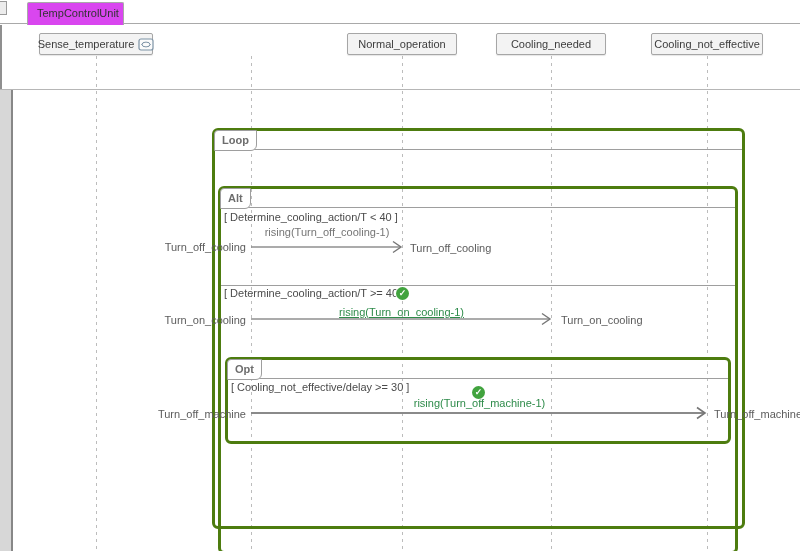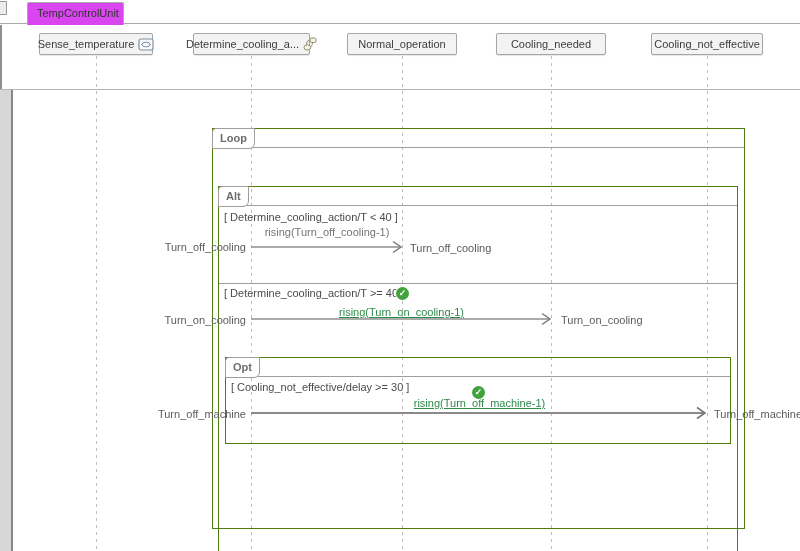--- a/index.html
+++ b/index.html
@@ -26,21 +26,21 @@
            font-size:11px; color:#3d3d3d; padding:0 4px; white-space:nowrap; }
   .llbox svg { flex:0 0 auto; }
   
   .lifeline { position:absolute; top:56px; height:493px; width:1px; z-index:1;
               background:repeating-linear-gradient(to bottom,#bcbcbc 0 3px,transparent 3px 7px); }
   
   .hsep { position:absolute; left:0; top:89px; width:800px; height:1px; background:#b6b6b6; z-index:25; }
   .gutter { position:absolute; left:0; top:90px; width:13px; height:461px;
             background:#d7d7d7; border-right:2px solid #878787; z-index:26; }
   
-  .frame { position:absolute; border:1px solid #4d7c0f; border-radius:0; z-index:2; }
+  .frame { position:absolute; border:3px solid #4d7c0f; border-radius:6px; z-index:2; }
   .frame-band { height:19px; border-bottom:1px solid #9e9e9e; }
   .frame-label { position:absolute; top:-1px; left:-1px; height:21px; padding:0 7px;
                  background:#fff; border:1px solid #9e9e9e; border-radius:4px 1px 6px 1px;
                  font-size:11px; font-weight:bold; color:#6d6d6d; line-height:19px; z-index:3; }
   .alt-sep { position:absolute; left:0; width:100%; height:1px; background:#9e9e9e; }
   .guard { position:absolute; z-index:4; font-size:11px; color:#4b4b4b; white-space:nowrap; }
   
   .msg-svg { position:absolute; z-index:5; overflow:visible; }
   .msg-label { position:absolute; z-index:6; font-size:11px; text-align:center; white-space:nowrap; }
   .msg-label.gray  { color:#757575; }
@@ -68,29 +68,20 @@
   <div class="lifeline" style="left:402px;"></div>
   <div class="lifeline" style="left:551px;"></div>
   <div class="lifeline" style="left:707px;"></div>
 
   <div class="llbox" style="left:39px;width:114px;">
     <span>Sense_temperature</span>
     <svg width="16" height="13" viewBox="0 0 16 13">
       <rect x="1" y="1" width="14" height="11" rx="2" fill="#fbfbfb" stroke="#7d93a6" stroke-width="1.2"></rect>
       <ellipse cx="8" cy="6.5" rx="4" ry="2.4" fill="none" stroke="#7d93a6" stroke-width="1"></ellipse>
       <path d="M3.4 6.5 L5.2 5.2 M12.6 6.5 L10.8 7.8" stroke="#7d93a6" stroke-width="1" fill="none"></path>
-    </svg>
-  </div>
-  <div class="llbox" style="left:193px;width:117px;">
-    <span>Determine_cooling_a...</span>
-    <svg width="14" height="14" viewBox="0 0 14 14">
-      <rect x="7" y="1" width="6" height="4.5" rx="1.5" fill="#f7f3e0" stroke="#8d8d76" stroke-width="1"></rect>
-      <ellipse cx="4.4" cy="10.4" rx="3.4" ry="2.6" fill="#f7f3e0" stroke="#8d8d76" stroke-width="1"></ellipse>
-      <path d="M9.5 6 Q9 9 7.5 10" fill="none" stroke="#8d8d76" stroke-width="1"></path>
-      <path d="M3.5 7.5 Q3 4.5 6 3.2" fill="none" stroke="#8d8d76" stroke-width="1"></path>
     </svg>
   </div>
   <div class="llbox" style="left:347px;width:110px;">
     <span>Normal_operation</span>
   </div>
   <div class="llbox" style="left:496px;width:110px;">
     <span>Cooling_needed</span>
   </div>
   <div class="llbox" style="left:651px;width:112px;">
     <span>Cooling_not_effective</span>
@@ -129,21 +120,21 @@
   <div class="check" style="left:396px;top:287px;">✓</div>
   <div class="msg-label green" style="left:251px;top:306px;width:301px;text-decoration:underline;">rising(Turn_on_cooling-1)</div>
   <svg class="msg-svg" style="left:251px;top:311px;" width="303" height="17">
     <line x1="0" y1="8" x2="298" y2="8" stroke="#8f8f8f" stroke-width="1.4"></line>
     <polyline points="291,2.5 299,8 291,13.5" fill="none" stroke="#767676" stroke-width="1.4"></polyline>
   </svg>
   <div class="end-label" style="right:554px;top:314px;">Turn_on_cooling</div>
   <div class="end-label" style="left:561px;top:314px;">Turn_on_cooling</div>
 
   <div class="check" style="left:472px;top:386px;">✓</div>
-  <div class="msg-label green" style="left:251px;top:397px;width:457px;text-decoration:underline;">rising(Turn_off_machine-1)</div>
+  <div class="msg-label green" style="left:251px;top:397px;width:457px;">rising(Turn_off_machine-1)</div>
   <svg class="msg-svg" style="left:251px;top:405px;" width="459" height="17">
     <line x1="0" y1="8" x2="453" y2="8" stroke="#8a8a8a" stroke-width="2.2"></line>
     <polyline points="446,2.5 454,8 446,13.5" fill="none" stroke="#767676" stroke-width="1.6"></polyline>
   </svg>
   <div class="end-label" style="right:554px;top:408px;">Turn_off_machine</div>
   <div class="end-label" style="left:714px;top:408px;">Turn_off_machine</div>
 
 </div>
 
 </body></html>

